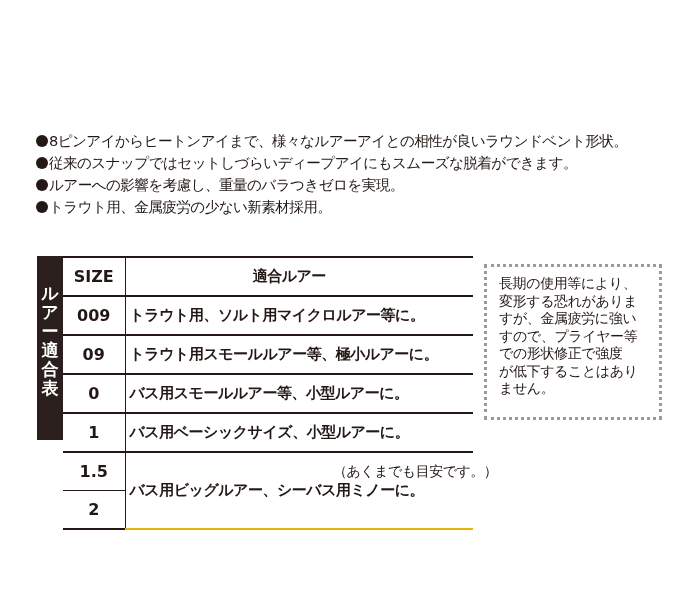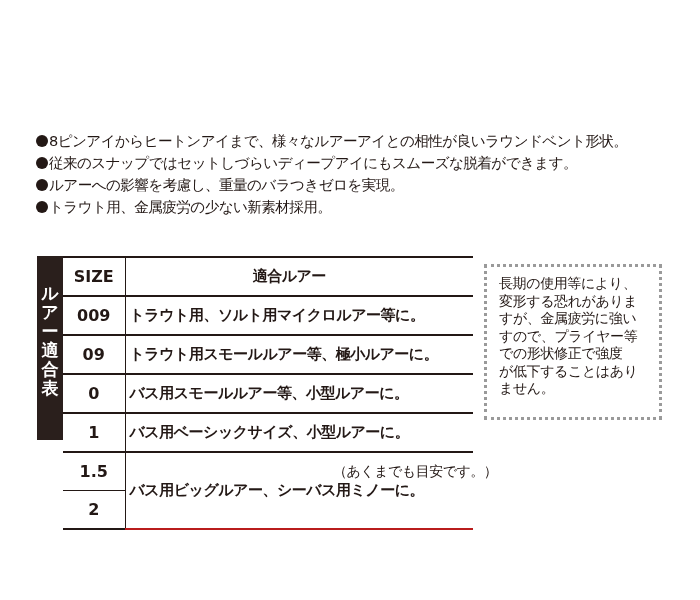--- a/index.html
+++ b/index.html
@@ -15,21 +15,21 @@
     .side-band .vtext { position: absolute; left: 0; top: 28px; width: 26px; color: #ffffff; font-size: 17px; line-height: 19px; text-align: center; font-weight: bold; }
     .side-band .vtext span { display: block; }
 
     table.fit { position: absolute; left: 26px; top: 0; width: 410px; border-collapse: collapse; }
     table.fit th, table.fit td { border-top: 2px solid #231815; font-weight: bold; font-size: 15px; height: 28px; padding: 9px; white-space: nowrap; letter-spacing: -0.5px; }
     table.fit .c-size { width: 62px; text-align: center; border-right: 1.5px solid #231815; font-size: 16px; letter-spacing: 0; }
     table.fit .c-lure { text-align: left; padding-left: 4px; }
     table.fit th.c-lure { text-align: center; padding-left: 0; padding-right: 20px; }
     table.fit tr.last td { border-bottom: 2px solid #231815; }
     table.fit tr.sub td.c-size { border-top: 1.5px solid #231815; }
-    table.fit td.merged { vertical-align: middle; border-bottom: 2px solid #b91c1c; }
+    table.fit td.merged { vertical-align: middle; border-bottom: 2px solid #eab308; }
 
     .note-paren { position: absolute; left: 333px; top: 443px; font-size: 14px; letter-spacing: -0.5px; white-space: nowrap; margin-top: 20px; }
 
     .notice { position: absolute; left: 484px; top: 264px; width: 178px; height: 156px; border: 3px dotted #9a9a9a; padding: 8px 0 0 12px; }
     .notice .line { font-size: 14px; line-height: 17.5px; letter-spacing: -0.4px; white-space: nowrap; }
   </style>
 </head>
 <body>
 
 <div class="features">

